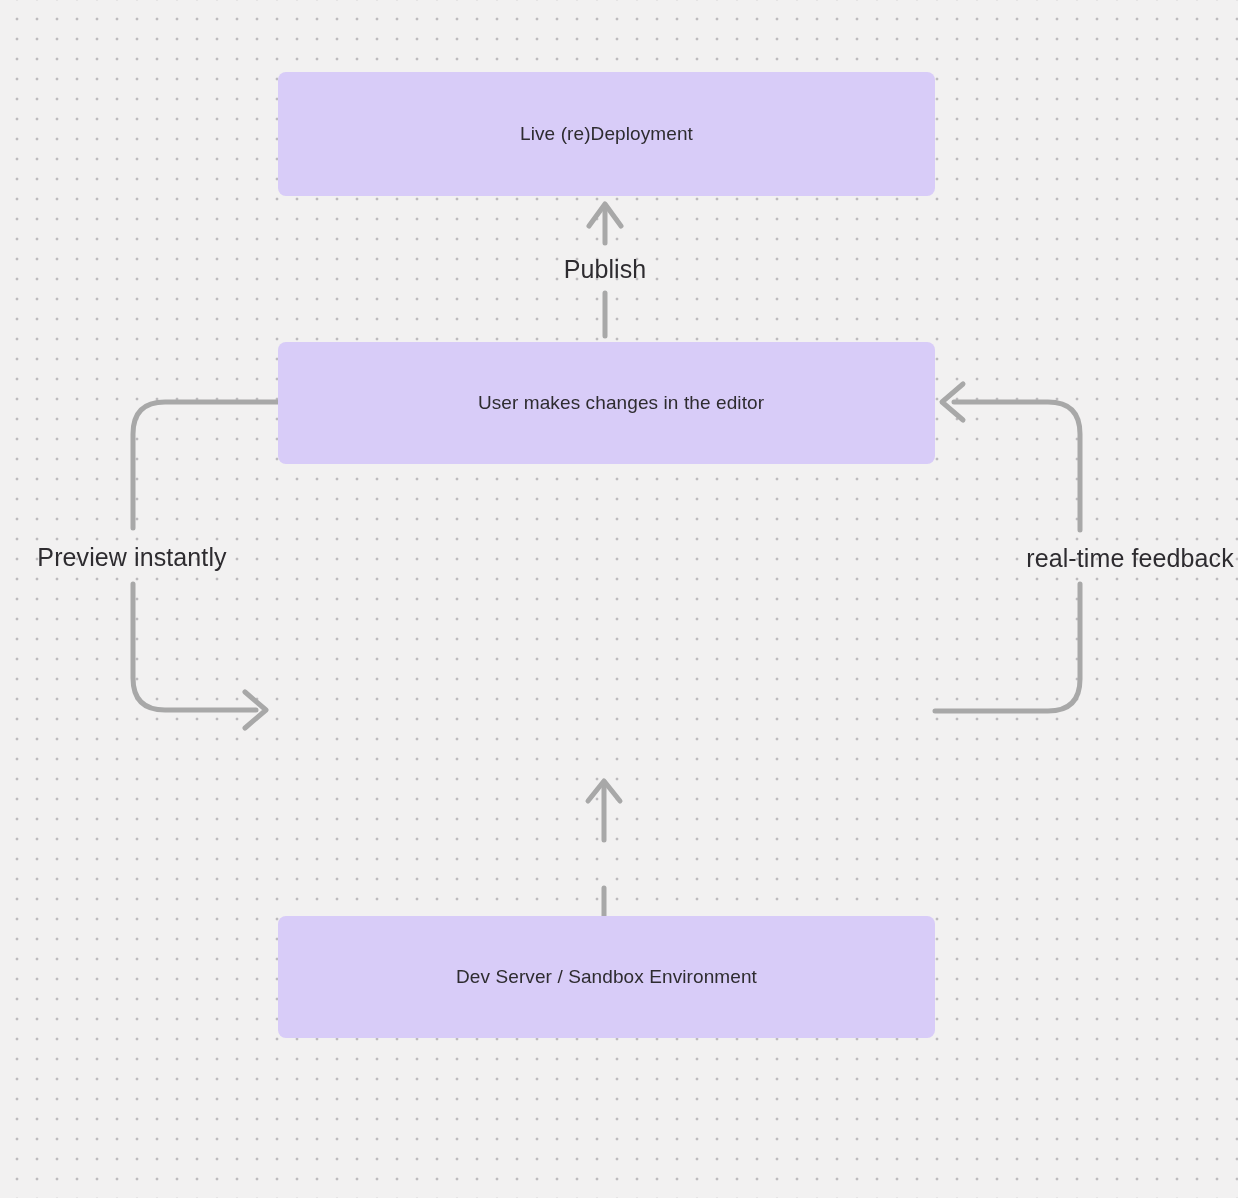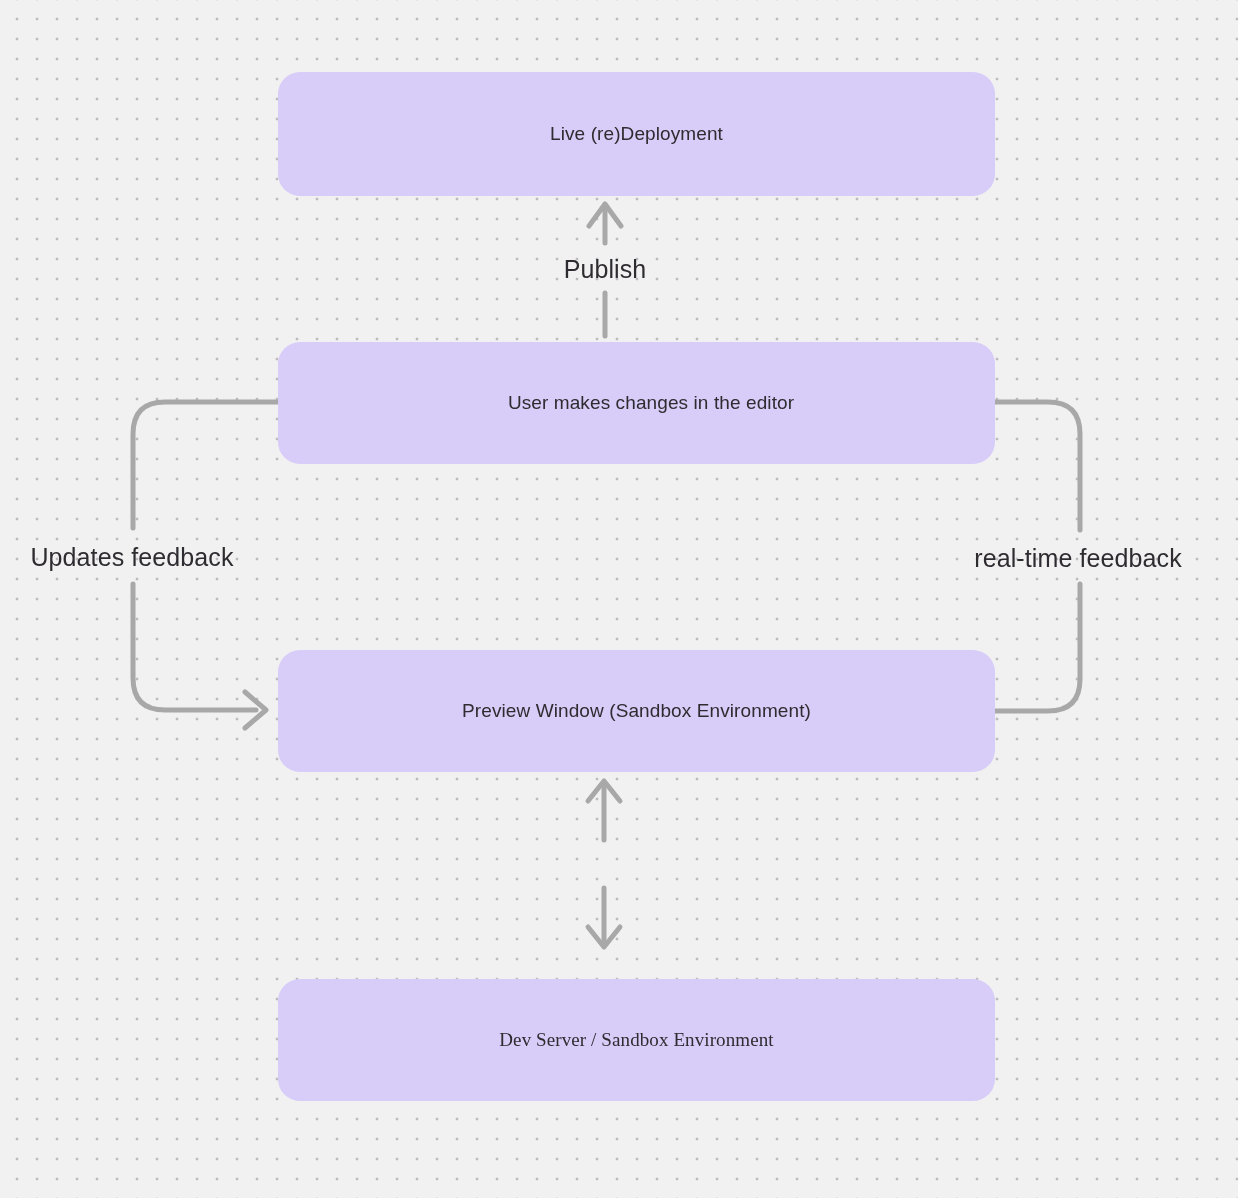--- a/index.html
+++ b/index.html
@@ -30,46 +30,46 @@
   .edges-layer path{
     fill:none;
     stroke:var(--arrow);
     stroke-width:5;
     stroke-linecap:round;
     stroke-linejoin:round;
   }
   .node{
     position:absolute;
     left:278px;
-    width:717px;
+    width:657px;
     height:122px;
     background:var(--node);
-    border-radius:22px;
+    border-radius:8px;
     display:flex;
     align-items:center;
     justify-content:center;
     color:var(--text);
     font-size:19px;
     letter-spacing:0.1px;
   }
   .n0{top:72px;height:124px;}
   .n1{top:342px;padding-left:29px;}
   .n2{top:650px;}
-  .n3{top:979px;font-family:Liberation Serif, serif;}
+  .n3{top:916px;}
   .edge-label{
     position:absolute;
     transform:translate(-50%,-50%);
     white-space:nowrap;
     color:var(--text);
     font-size:25px;
     letter-spacing:0.1px;
   }
   .el-publish{left:605px;top:269px;}
   .el-updates{left:132px;top:557px;}
-  .el-feedback{left:1078px;top:558px;}
+  .el-feedback{left:1130px;top:558px;}
   .el-spunup{left:604px;top:866px;}
 </style>
 </head>
 <body>
 
 <div class="canvas">
 
   <svg class="edges-layer" viewBox="0 0 1238 1198" xmlns="http://www.w3.org/2000/svg">
 
     <g>
@@ -99,28 +99,25 @@
   </svg>
 
   <div class="node n0">
     <span>Live (re)Deployment</span>
   </div>
 
   <div class="node n1">
     <span>User makes changes in the editor</span>
   </div>
 
-  <div class="node n2">
-    <span>Preview Window (Sandbox Environment)</span>
-  </div>
 
   <div class="node n3">
     <span>Dev Server / Sandbox Environment</span>
   </div>
 
   <div class="edge-label el-publish">Publish</div>
 
-  <div class="edge-label el-updates">Updates feedback</div>
+  <div class="edge-label el-updates">Preview instantly</div>
 
   <div class="edge-label el-feedback">real-time feedback</div>
 
 
 </div>
 
 </body></html>

